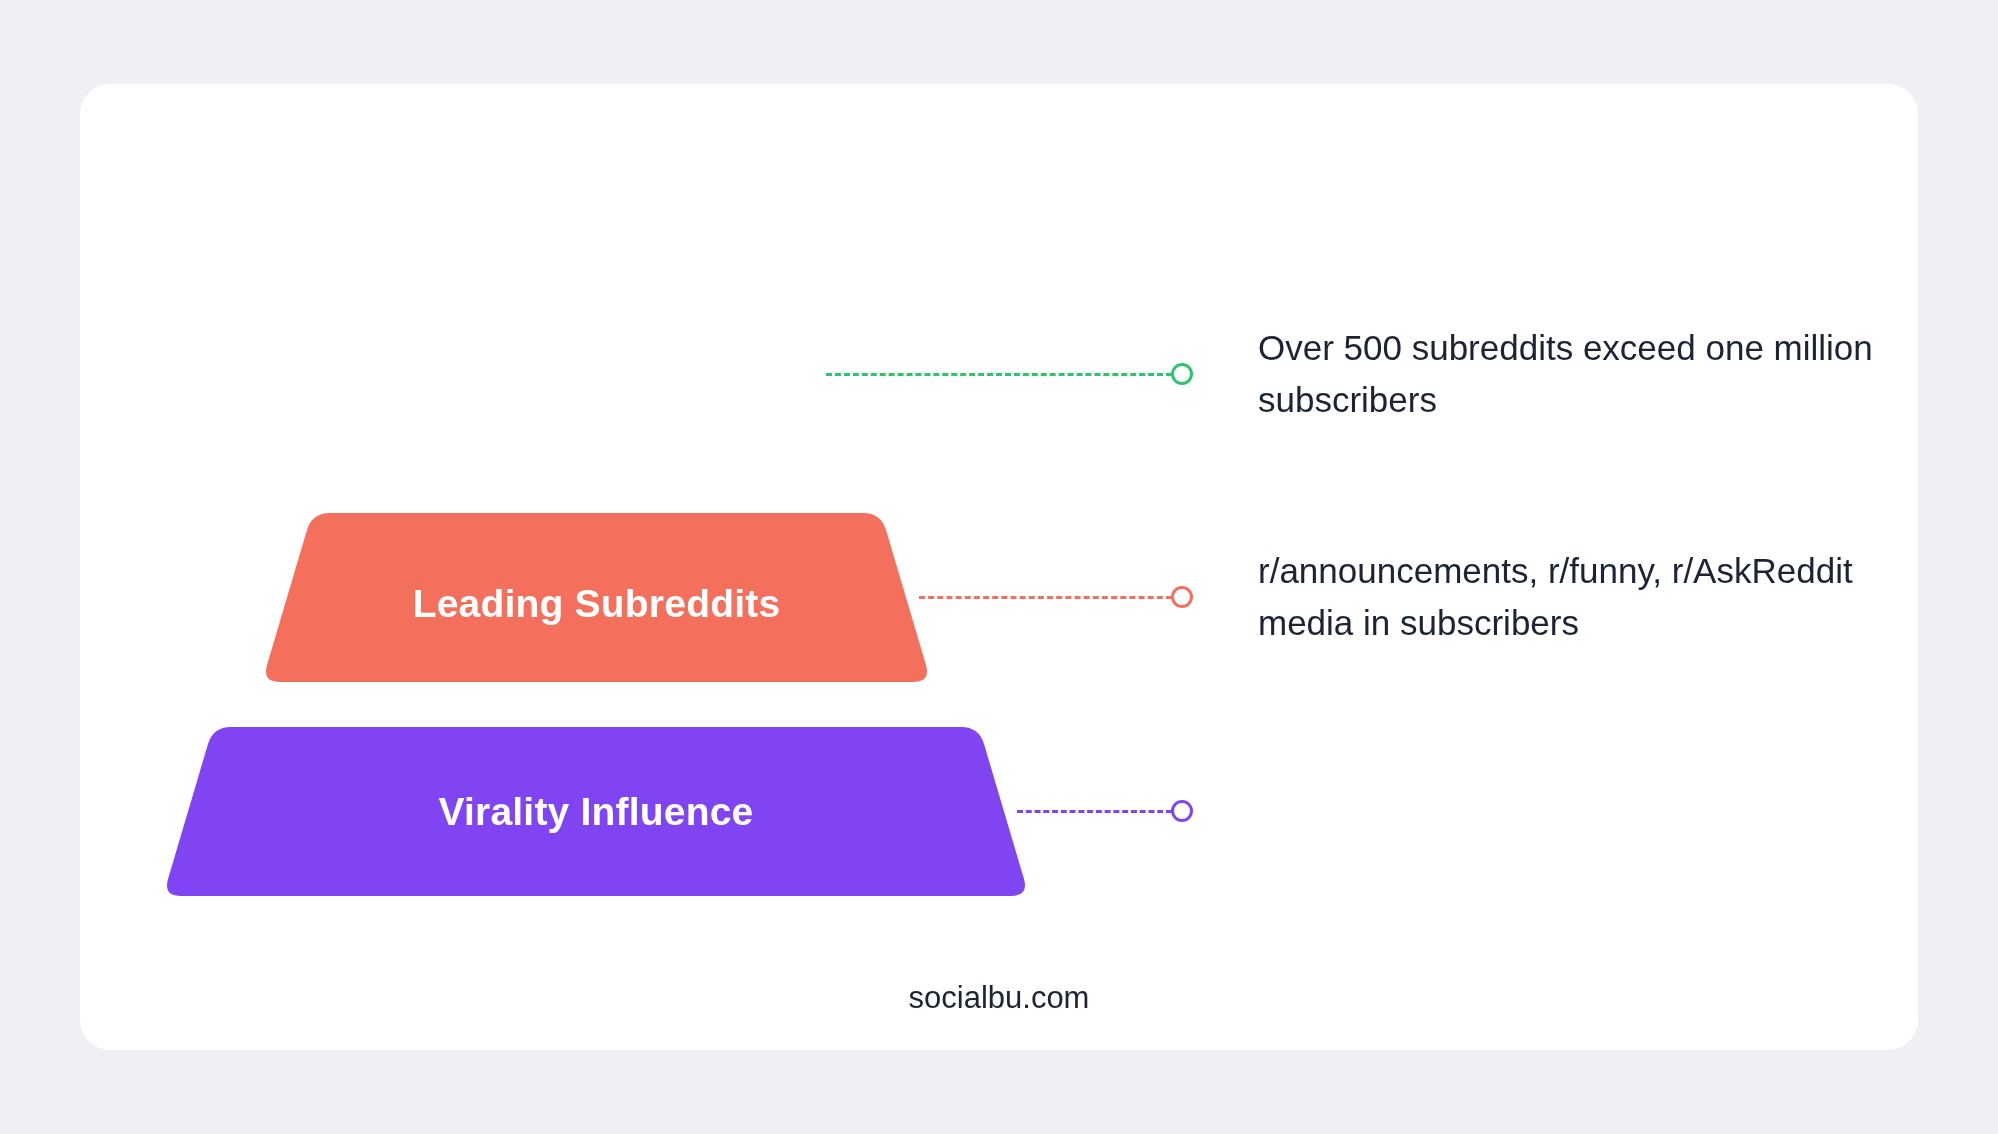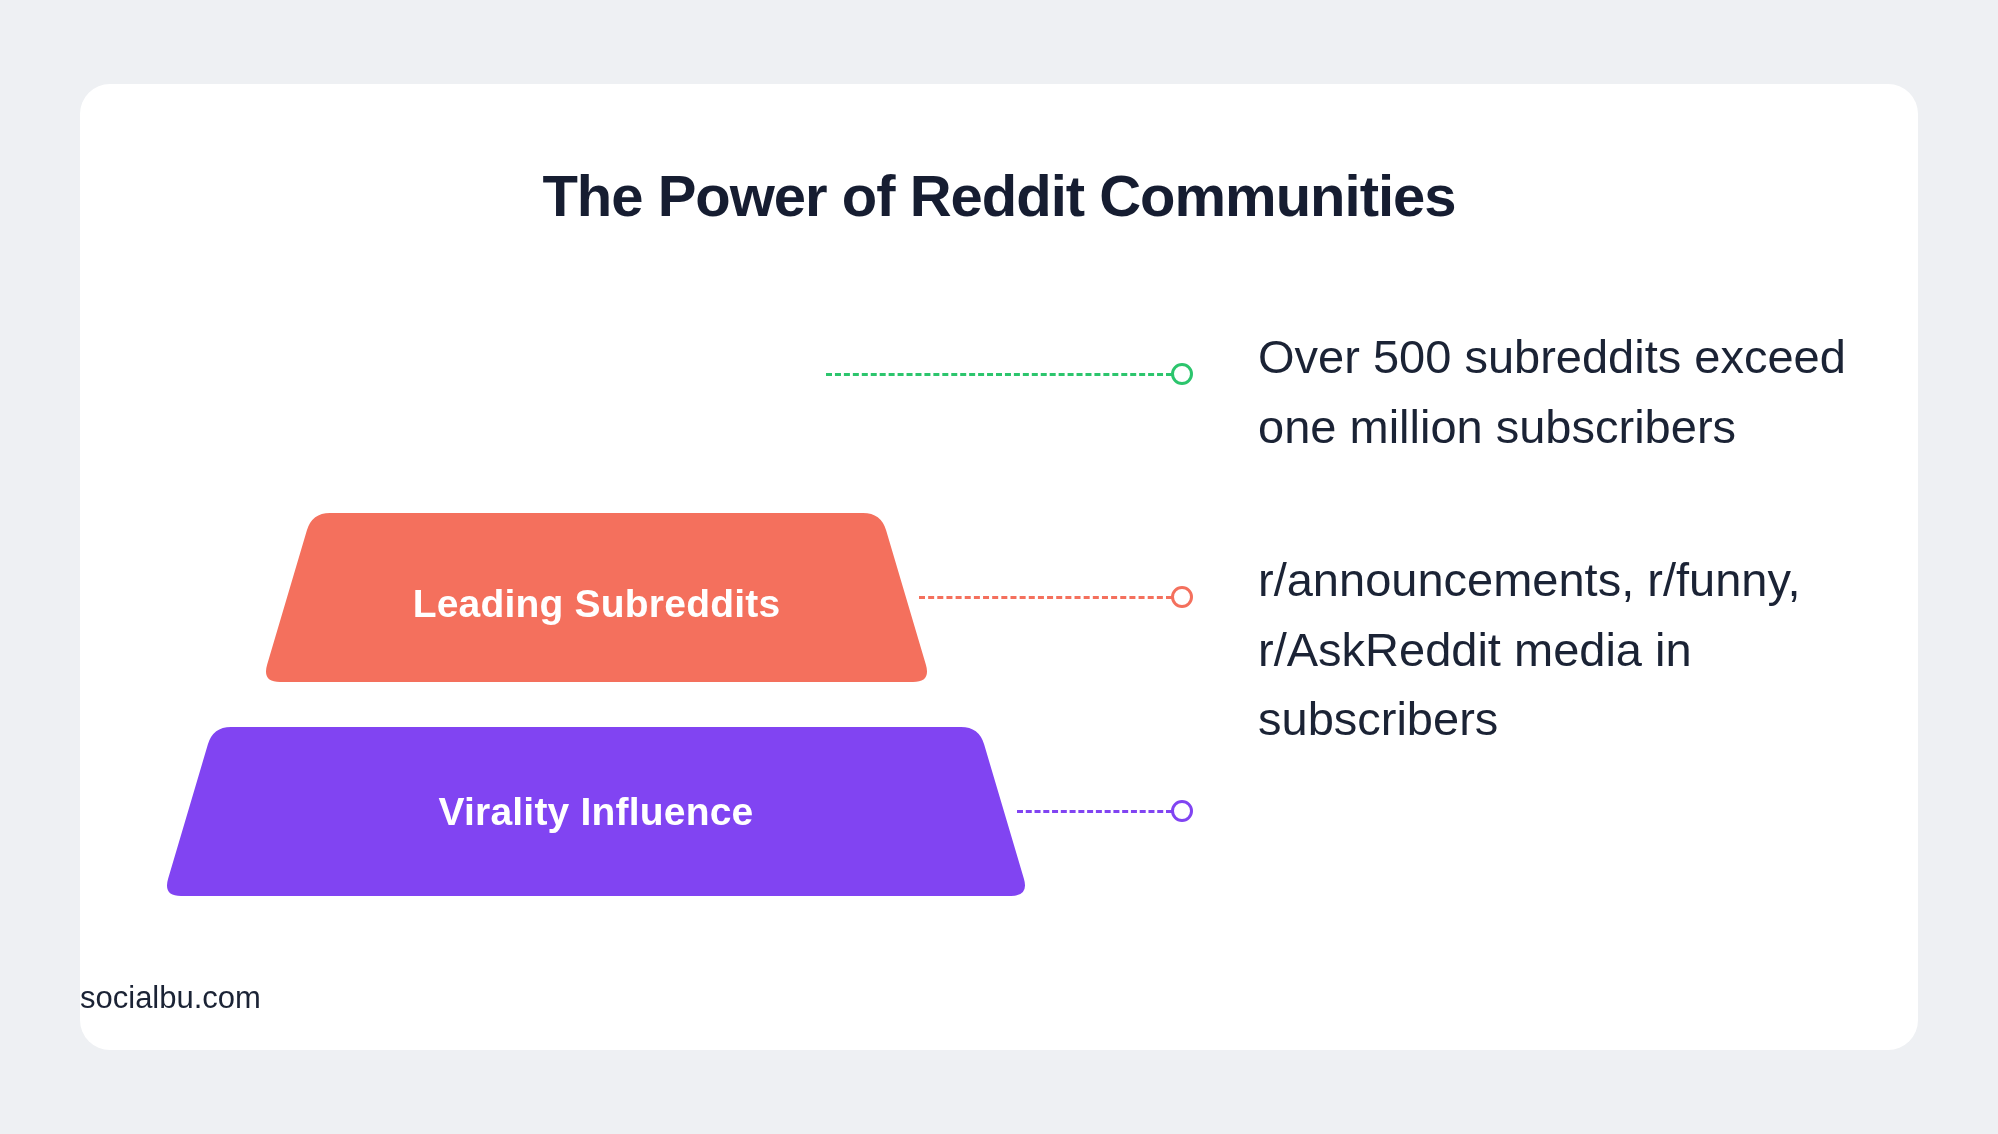--- a/index.html
+++ b/index.html
@@ -40,39 +40,38 @@
   .dot {
     position: absolute; width: 22px; height: 22px;
     border-radius: 50%; background: #ffffff;
     border: 3px solid #999;
   }
   .dot.green  { border-color: #2cc56d; }
   .dot.coral  { border-color: #f4705d; }
   .dot.purple { border-color: #8144f2; }
   .desc {
     position: absolute; left: 1178px; width: 620px;
-    font-size: 47px; line-height: 1.48; font-weight: 400;
+    font-size: 35px; line-height: 1.48; font-weight: 400;
     color: #1b2335;
   }
   .footer {
     position: absolute; left: 0; top: 896px; width: 100%;
-    text-align: left;
+    text-align: center;
     font-size: 31px; font-weight: 400; color: #1b2335;
   }
   .fill-green  { fill: #2cc56d; }
   .fill-coral  { fill: #f4705d; }
   .fill-purple { fill: #8144f2; }
 </style>
 </head>
 <body>
 
 <div class="stage">
   <div class="card">
 
-    <div class="title">The Power of Reddit Communities</div>
 
     <div class="connector green" style="left:746px; top:289px; width:346px;"></div>
     <div class="dot green" style="left:1091px; top:279px;"></div>
     <div class="desc" style="top:238px;">Over 500 subreddits exceed one million subscribers</div>
 
     <div class="tier" style="left:182px; top:429px; width:669px; height:181px;">
       <svg width="669" height="169" viewBox="0 0 669 169">
         <path class="fill-coral" d="M 68,0 L 601,0 Q 619,0 624.1,17.3 L 663.9,151.7 Q 669,169 651,169 L 18,169 Q 0,169 5.1,151.7 L 44.9,17.3 Q 50,0 68,0 Z"></path>
       </svg>
       <div class="tier-label-wrap">

